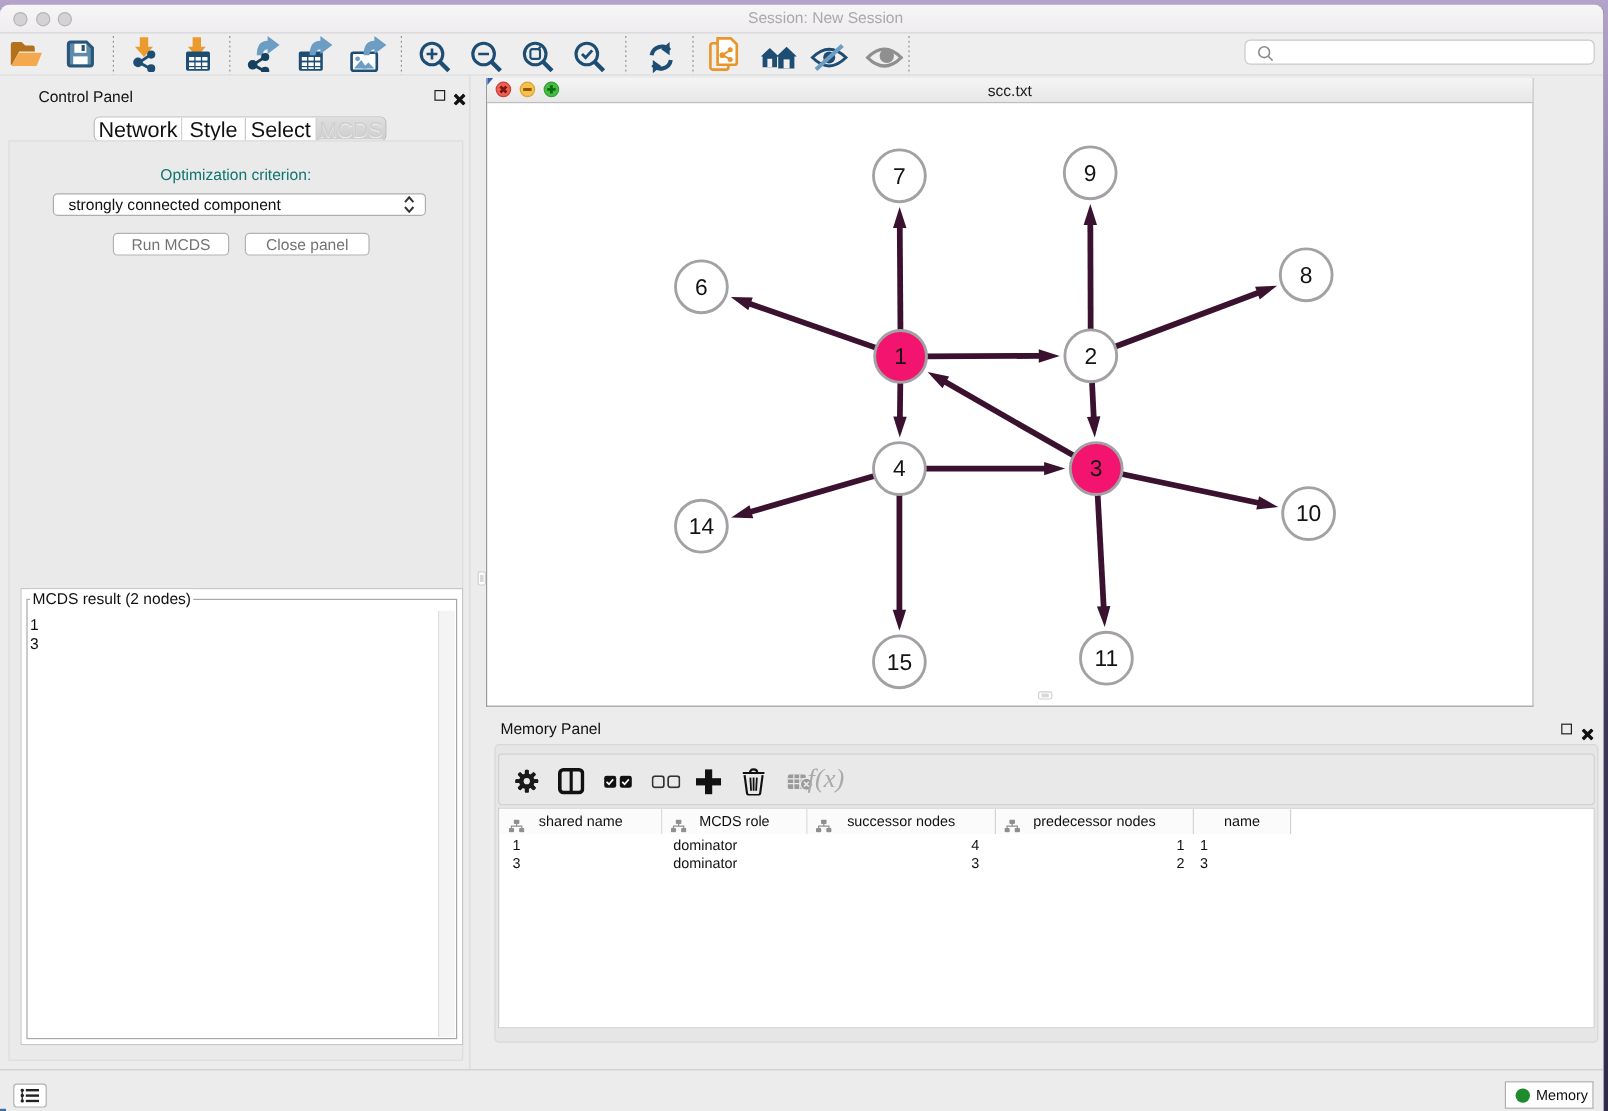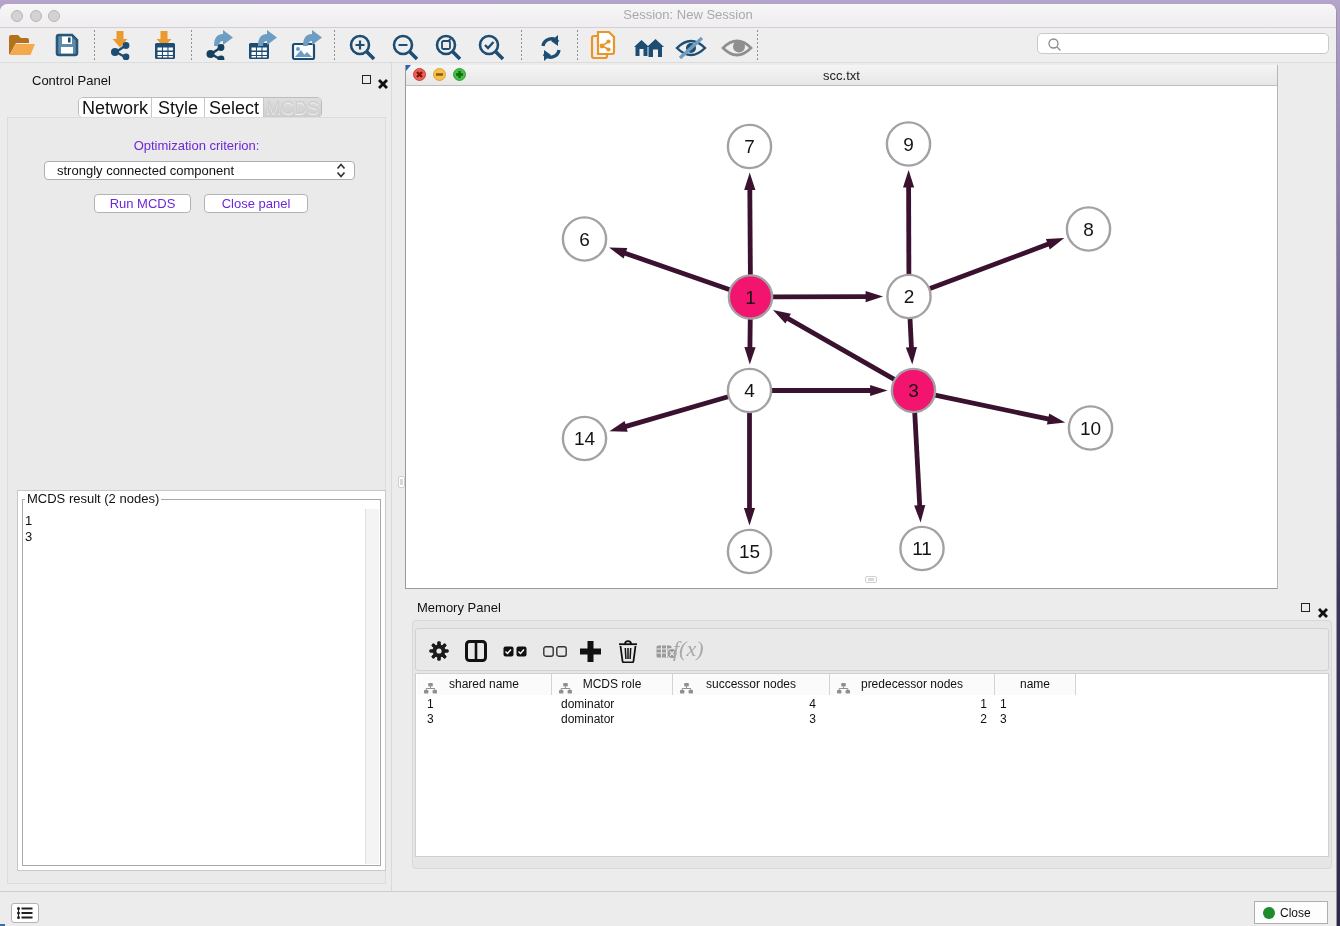--- a/index.html
+++ b/index.html
@@ -17,24 +17,24 @@
 .tsep { position:absolute; top:2px; height:32px; width:1px; background-image:linear-gradient(#909090 50%, rgba(0,0,0,0) 0%); background-size:1px 4px; }
 
 #search { position:absolute; left:1037px; top:5px; width:292px; height:21px; background:#fff; border:1px solid #c9c9c9; border-radius:5px; }
 
 #cpanel { position:absolute; left:0; top:58px; width:392px; height:829px; border-right:1px solid #dadada; }
 .ptitle { font-size:13px; color:#111; }
 .panebtn { position:absolute; width:9px; height:9px; border:1.5px solid #222; }
 .tabbar { position:absolute; display:flex; height:21px; border:1px solid #bcbcbc; border-radius:5px; overflow:hidden; background:#fff; }
 .tab { font-size:18px; color:#111; text-align:center; line-height:20px; background:#fff; border-right:1px solid #c8c8c8; }
 .tab:last-child { border-right:none; }
-.tabsel { background:linear-gradient(#dedede,#cecece); color:#cfcfcf; text-shadow:0 1px 0 #f2f2f2; }
+.tabsel { background:linear-gradient(#dedede,#cecece); color:#cfcfcf; text-shadow:0 1px 0 #f2f2f2;text-decoration:underline; }
 #cpcontent { position:absolute; left:7px; top:55px; width:379px; height:767px; background:#eaeaea; border:1px solid #dcdcdc; }
 #combo { position:absolute; left:36px; top:43px; width:311px; height:19px; background:#fff; border:1px solid #aeaeae; border-radius:4px; font-size:13px; line-height:17px; padding-left:12px; color:#111; }
-.btn { position:absolute; height:19px; background:#fff; border:1px solid #b3b3b3; border-radius:4px; font-size:13px; text-align:center; line-height:17px; color:#6d28d9; }
+.btn { position:absolute; height:19px; background:#fff; border:1px solid #b3b3b3; border-radius:4px; font-size:13px; text-align:center; line-height:17px; color:#737373; }
 #mcdsbox { position:absolute; left:9px; top:372px; width:369px; height:381px; background:#fff; border:1px solid #c8c8c8; }
 
 #netwin { position:absolute; left:405px; top:61px; width:873px; height:524px; background:#fff; border-left:1px solid #9b9b9b; border-right:1px solid #b5b5b5; border-bottom:1px solid #9b9b9b; }
 #nettitle { position:absolute; left:0; top:0; width:100%; height:21px; background:linear-gradient(#f5f5f5,#e7e7e7); border-bottom:1px solid #bdbdbd; }
 
 #tpanel { position:absolute; left:406px; top:587px; width:929px; height:300px; }
 #tcontent { position:absolute; left:6px; top:29px; width:920px; height:249px; background:#e6e6e6; border:1px solid #d8d8d8; border-radius:4px; }
 #ttoolbar { position:absolute; left:2px; top:7px; width:914px; height:43px; background:#e9e9e9; border:1px solid #d2d2d2; border-radius:3px; }
 #ttable { position:absolute; left:2px; top:52px; width:914px; height:184px; background:#fff; border:1px solid #cfcfcf; }
 .th { position:absolute; top:0; height:21px; border-right:1px solid #d4d4d4; background:#fbfbfb; font-size:12px; text-align:center; line-height:21px; color:#111; }
@@ -200,21 +200,21 @@
     <div class="abs" style="left:378px; top:13px; width:10px; height:10px;"><svg width="10" height="10" viewBox="0 0 10 10">
           <path d="M0 2 L2 0 L5 3 L8 0 L10 2 L7 5 L10 8 L8 10 L5 7 L2 10 L0 8 L3 5 Z" fill="#111"></path>
         </svg></div>
     <div class="tabbar" style="left:78px; top:35px; width:244px;">
       <div class="tab" style="width:73px;">Network</div>
       <div class="tab" style="width:53px;">Style</div>
       <div class="tab" style="width:59px;">Select</div>
       <div class="tab tabsel" style="width:57px;">MCDS</div>
     </div>
     <div id="cpcontent">
-      <div class="abs" style="left:0; top:20px; width:100%; text-align:center; font-size:13px; color:#6d28d9;">Optimization criterion:</div>
+      <div class="abs" style="left:0; top:20px; width:100%; text-align:center; font-size:13px; color:#0f766e;">Optimization criterion:</div>
       <div id="combo">strongly connected component
         <svg width="12" height="15" style="position:absolute; right:7px; top:1px;" viewBox="0 0 12 15">
             <path d="M2.5 5.5 L6 1.5 L9.5 5.5" fill="none" stroke="#333" stroke-width="1.7"></path>
             <path d="M2.5 9.5 L6 13.5 L9.5 9.5" fill="none" stroke="#333" stroke-width="1.7"></path>
           </svg>
       </div>
       <div class="btn" style="left:86px; top:76px; width:97px;">Run MCDS</div>
       <div class="btn" style="left:196px; top:76px; width:104px;">Close panel</div>
       <div id="mcdsbox">
         <div class="abs" style="left:4px; top:8px; right:4px; bottom:4px; border:1px solid #a8a8a8;"></div>
@@ -417,16 +417,16 @@
           <circle cx="1.5" cy="1.5" r="1.5" fill="#222"></circle>
           <circle cx="1.5" cy="6" r="1.5" fill="#222"></circle>
           <circle cx="1.5" cy="10.5" r="1.5" fill="#222"></circle>
           <rect x="4.5" y="0.5" width="11" height="2" fill="#222"></rect>
           <rect x="4.5" y="5" width="11" height="2" fill="#222"></rect>
           <rect x="4.5" y="9.5" width="11" height="2" fill="#222"></rect>
         </svg>
     </div>
     <div class="abs" style="left:1254px; top:9px; width:74px; height:23px; background:#fdfdfd; border:1px solid #aeaeae;">
       <div class="abs" style="left:8px; top:5px; width:12px; height:12px; border-radius:50%; background:#1e8b2d;"></div>
-      <div class="abs" style="left:25px; top:4px; font-size:12px; color:#111;">Close</div>
+      <div class="abs" style="left:25px; top:4px; font-size:12px; color:#111;">Memory</div>
     </div>
   </div>
 </div>
 
 </body></html>

